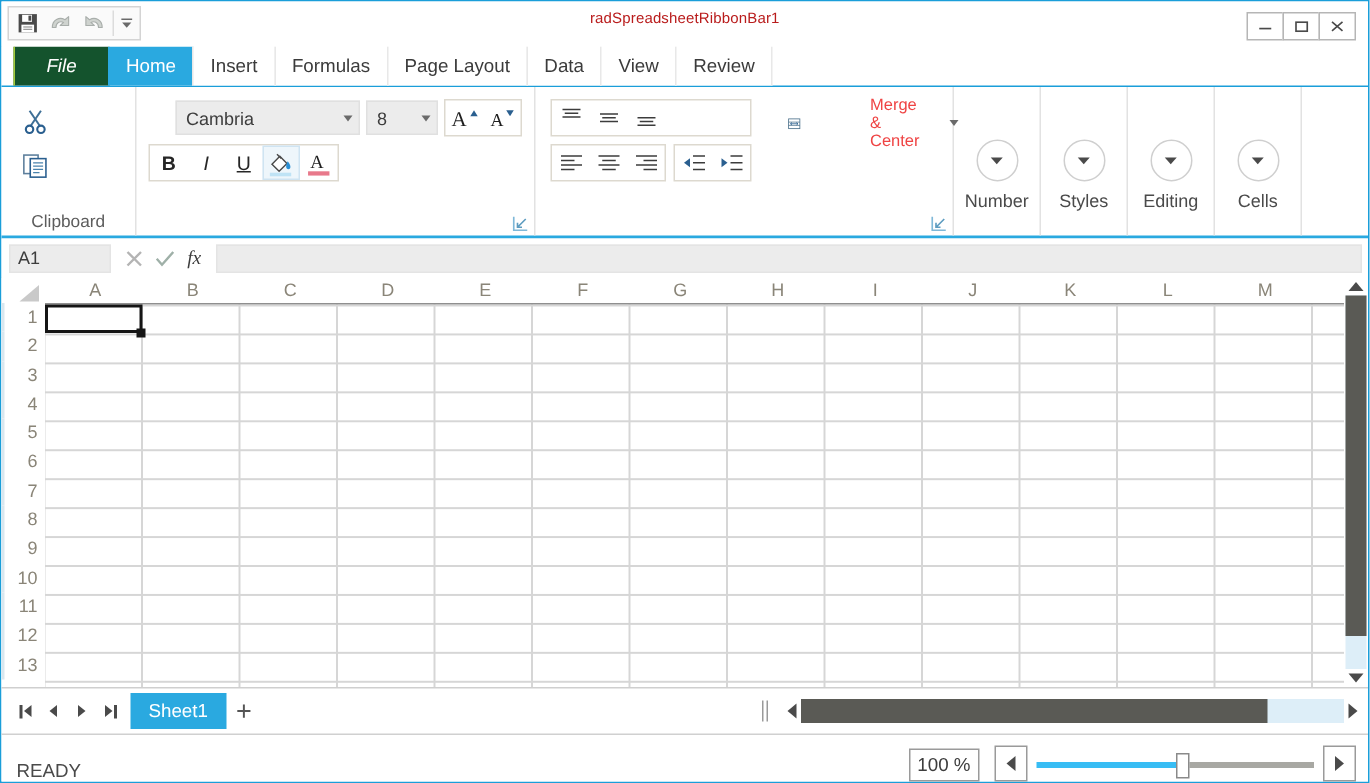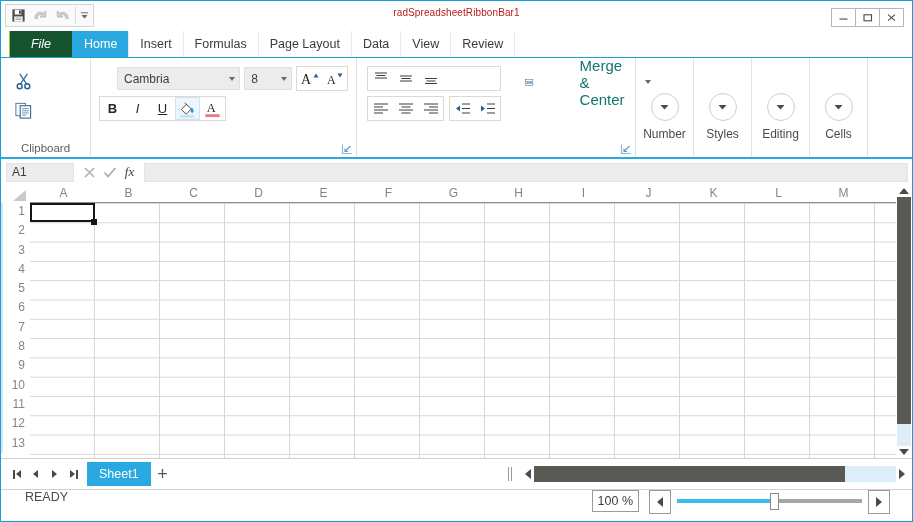--- a/index.html
+++ b/index.html
@@ -143,21 +143,21 @@
   }
   .tbtn.sel{background:#eef6fb;border:1px solid #cfe4f2;box-sizing:border-box;}
 
   
   .g-align{width:279px;}
   .align-wrap{display:flex;width:100%;padding:4px 0 0 10px;box-sizing:border-box;}
   .align-left{display:flex;flex-direction:column;gap:5px;}
   .align-divider{width:1px;background:#1f1f1f;height:58px;margin:0 10px;}
   .align-right{padding-top:4px;}
   .merge-btn{display:flex;align-items:center;gap:6px;height:24px;padding:0 4px;}
-  .merge-label{font-size:15px;color:#0f766e;margin-left:40px;}
+  .merge-label{font-size:11px;color:#ef4444;margin-left:40px;}
 
   
   .g-small{width:58px;align-items:flex-end;}
   .g-small .group-body{flex-direction:column;align-items:center;justify-content:center;width:100%;}
   .circle-btn{
     width:26px;height:26px;border-radius:50%;
     border:1px solid #cfcfcf;background:#ffffff;
     display:flex;align-items:center;justify-content:center;
     margin-top:14px;
   }
@@ -257,23 +257,23 @@
   }
   .hscroll-zone{flex:1 1 auto;display:flex;align-items:center;justify-content:flex-end;padding-right:4px;}
   .hsplit{display:flex;gap:2px;margin-right:10px;}
   .hsplit i{display:block;width:1px;height:14px;background:#9a9a9a;}
   .hs-arrow{width:12px;height:16px;display:flex;align-items:center;justify-content:center;}
   .hs-track{width:362px;height:16px;background:#ddeef8;position:relative;}
   .hs-thumb{position:absolute;left:0;top:0;bottom:0;width:86%;background:#5a5a55;}
 
   
   .statusbar{
-    height:32px;flex:0 0 auto;display:flex;align-items:flex-start;
+    height:32px;flex:0 0 auto;display:flex;align-items:flex-end;
     background:#ffffff;border-top:1px solid #d0d0d0;
-    padding:0 20px;box-sizing:border-box;
+    padding:0 6px;box-sizing:border-box;
   }
   .status-text{font-size:12.5px;color:#4a4a4a;padding-left:4px;}
   .status-spacer{flex:1 1 auto;}
   .zoom-val{
     border:1px solid #9a9a9a;height:22px;min-width:44px;
     display:flex;align-items:center;justify-content:center;
     font-size:12.5px;color:#3d3d3d;padding:0 5px;box-sizing:border-box;
   }
   .zoom-arrow{
     width:20px;height:22px;border:1px solid #9a9a9a;

